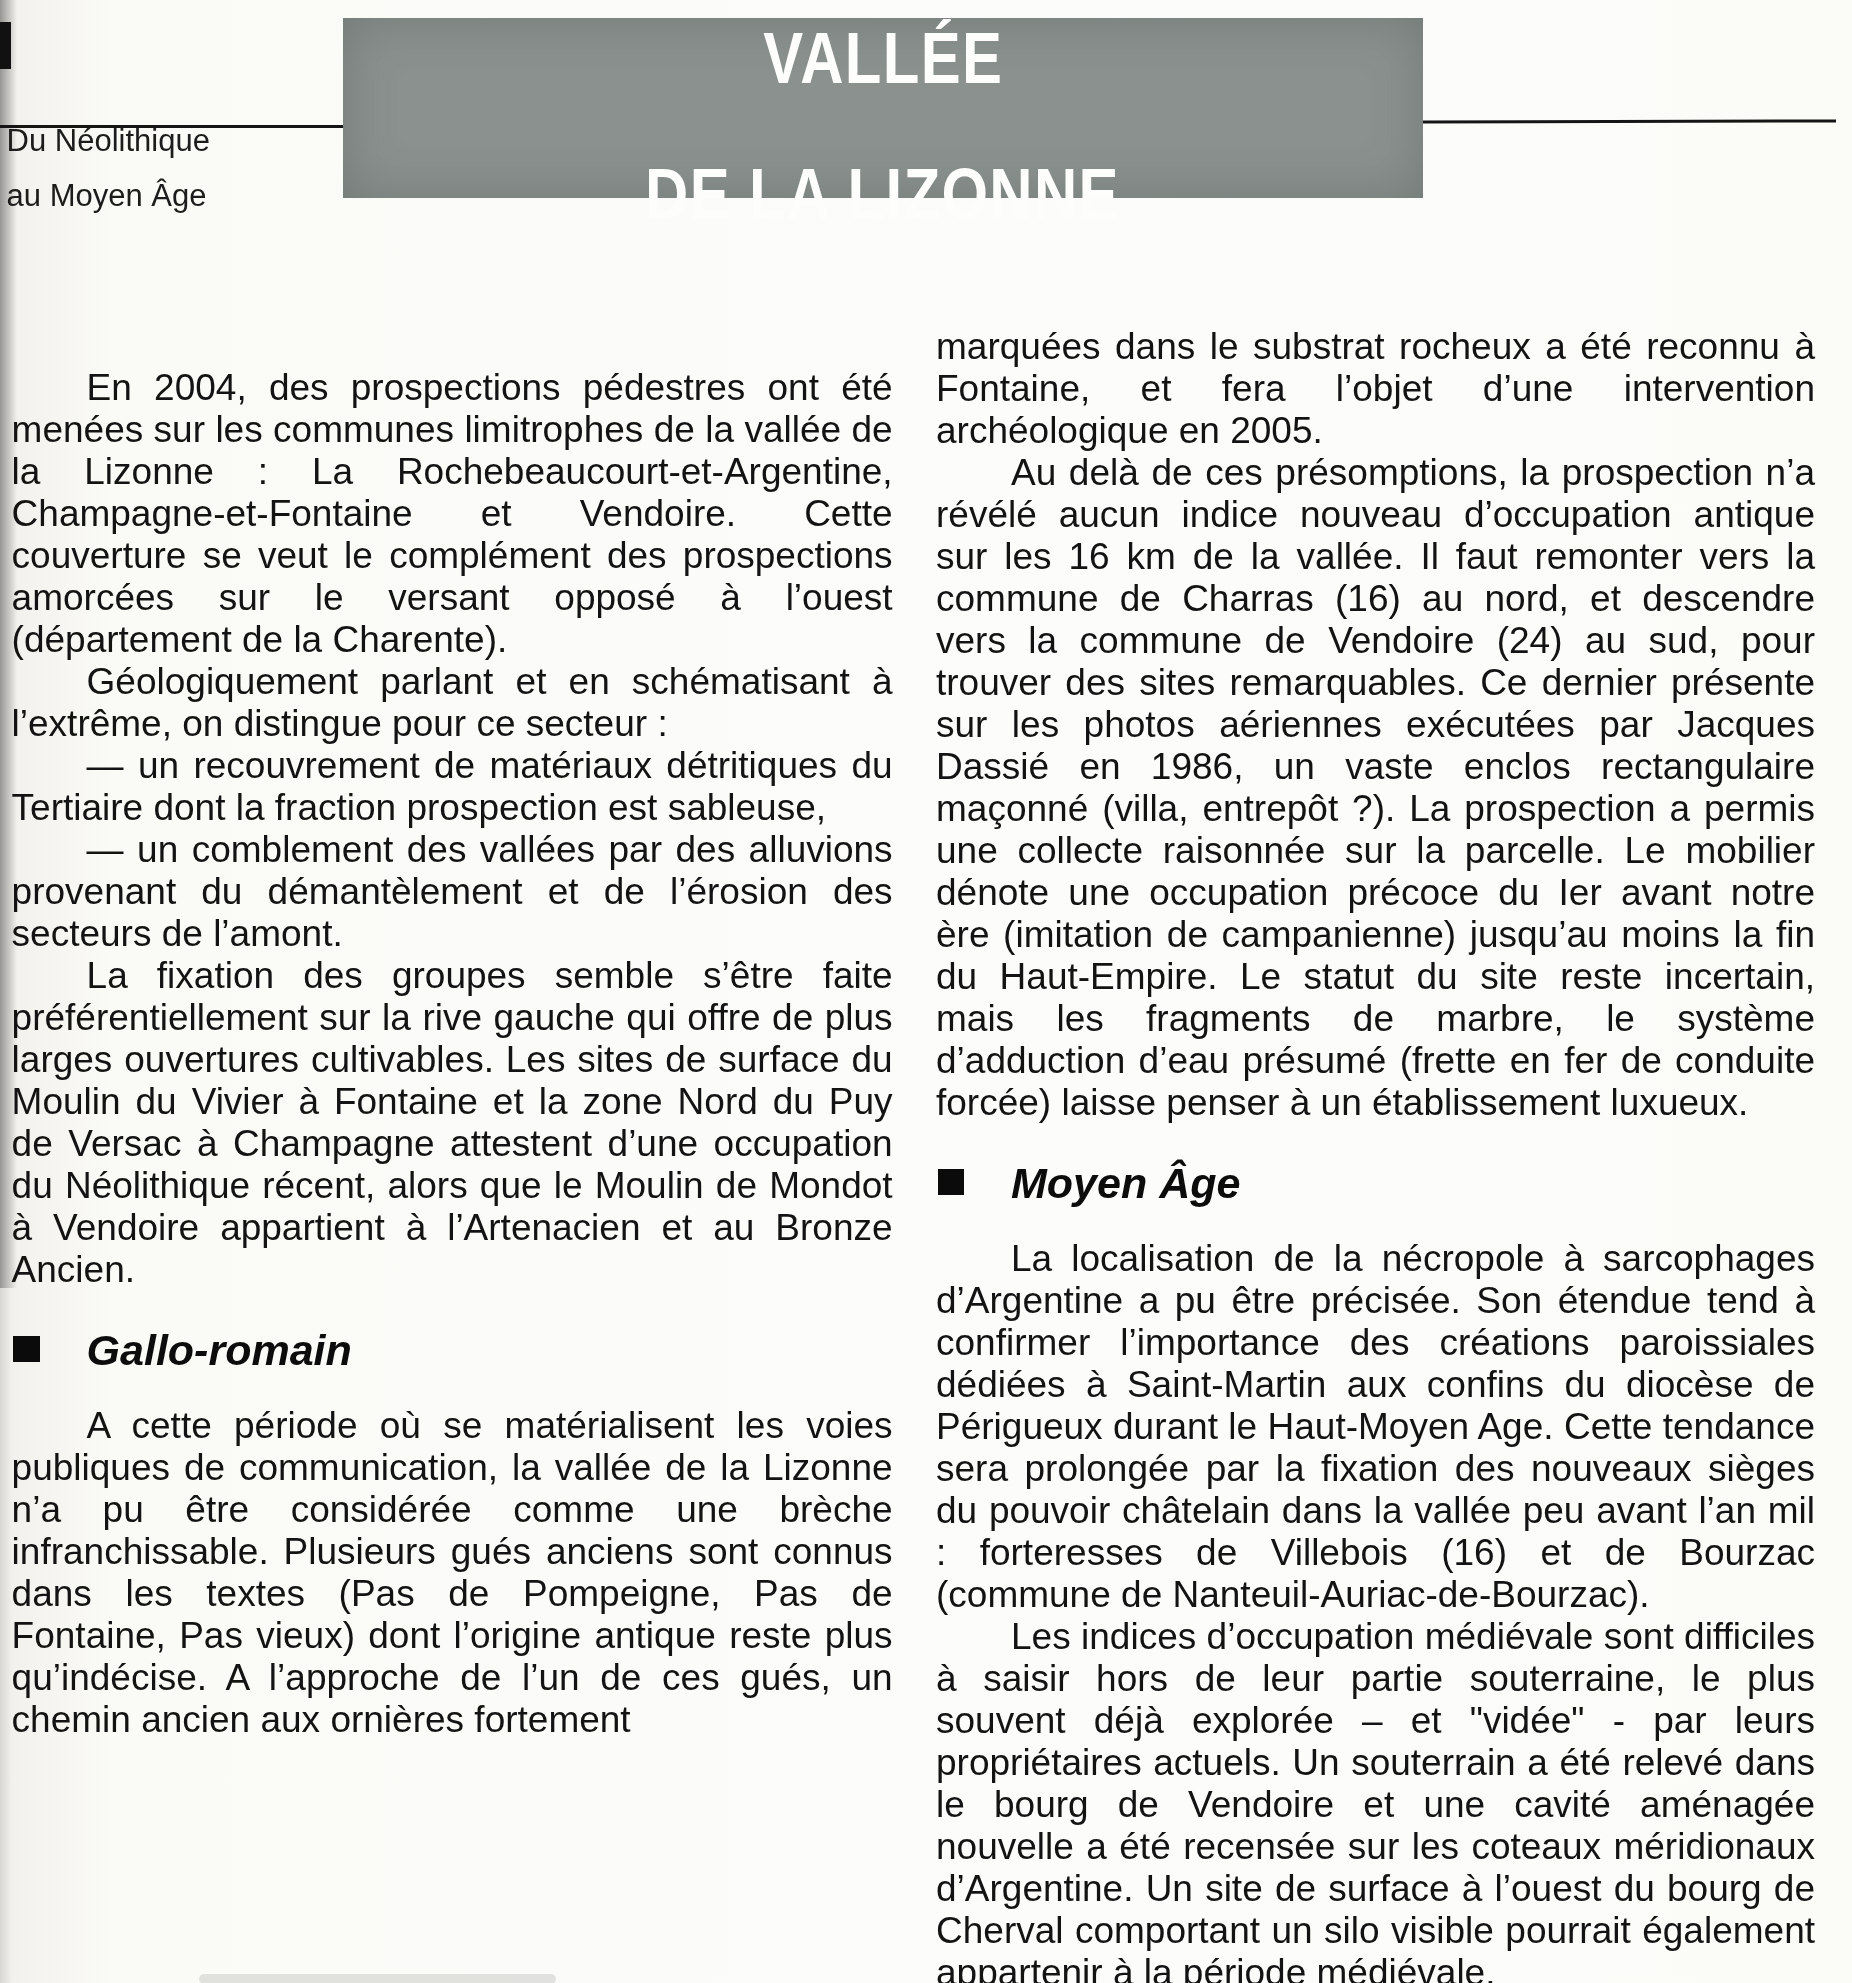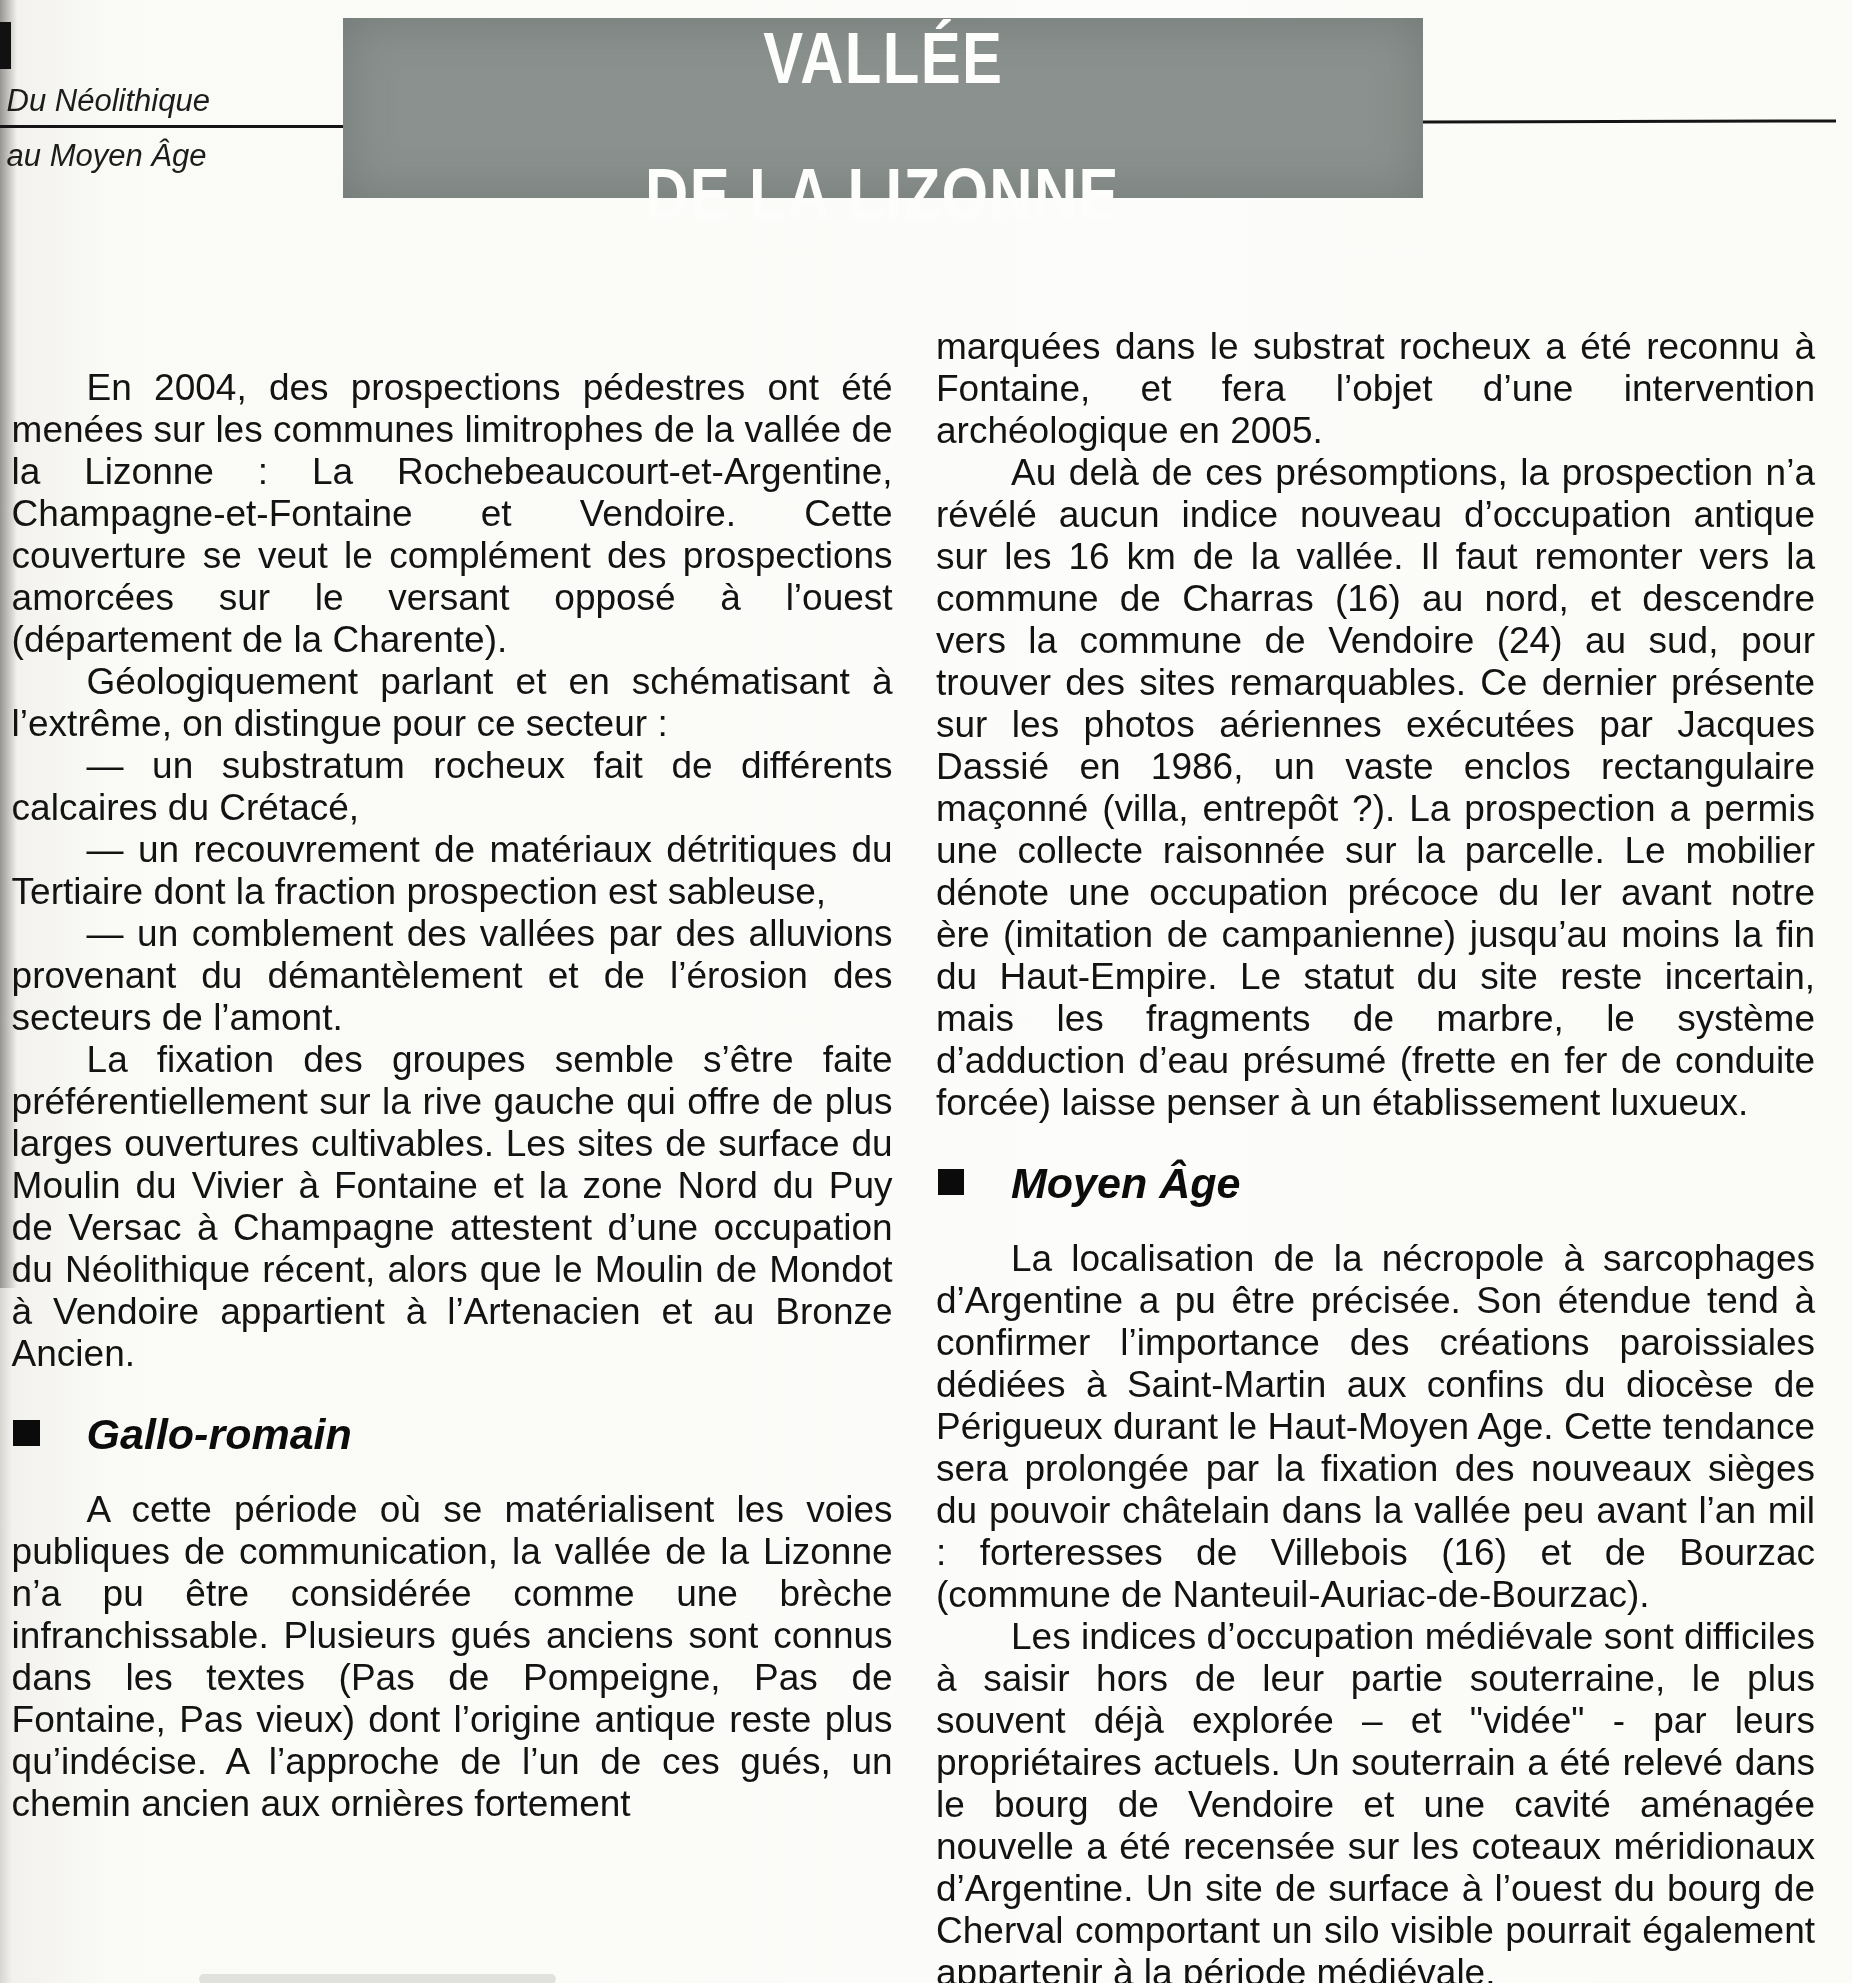--- a/index.html
+++ b/index.html
@@ -38,22 +38,23 @@
     color:#fdfdfb;font-weight:bold;font-size:73px;line-height:76px;
     letter-spacing:1.7px;white-space:nowrap;
   }
   .banner-line span{display:inline-block;transform:scaleX(.82);transform-origin:center;}
   .banner-t1{top:1.7px;}
   .banner-t2{top:138px;}
   .rule{position:absolute;height:2.5px;background:#151515;}
   .rule-left{left:0;top:125px;width:343px;}
   .rule-right{left:1423px;top:120px;width:413px;transform:rotate(-0.15deg);}
   .margin-note{
-    position:absolute;left:6.6px;font-style:italic;font-size:31px;color:#1c1c1c;
+    position:absolute;left:6.6px;font-size:31px;color:#1c1c1c;
     white-space:nowrap;
+    margin-top:40px;
   }
   .margin-note-1{top:83px;}
   .margin-note-2{top:138px;}
   
   .col{position:absolute;}
   .col-left{left:11.6px;top:367px;width:881px;}
   .col-right{left:936px;top:326px;width:879px;}
   p.body{
     margin:0;font-size:37px;line-height:42px;text-align:justify;
     color:#131313;
@@ -91,21 +92,20 @@
       <span>VALLÉE</span>
     </div>
     <div class="banner-line banner-t2">
       <span>DE LA LIZONNE</span>
     </div>
   </div>
 
   <div class="col col-left">
     <p class="body indent">En 2004, des prospections pédestres ont été menées sur les communes limitrophes de la vallée de la Lizonne : La Rochebeaucourt-et-Argentine, Champagne-et-Fontaine et Vendoire. Cette couverture se veut le complément des prospections amorcées sur le versant opposé à l’ouest (département de la Charente).</p>
     <p class="body indent">Géologiquement parlant et en schématisant à l’extrême, on distingue pour ce secteur :</p>
-    <p class="body indent">— un substratum rocheux fait de différents calcaires du Crétacé,</p>
     <p class="body indent">— un recouvrement de matériaux détritiques du Tertiaire dont la fraction prospection est sableuse,</p>
     <p class="body indent">— un comblement des vallées par des alluvions provenant du démantèlement et de l’érosion des secteurs de l’amont.</p>
 
 
     <p class="body indent">La fixation des groupes semble s’être faite préférentiellement sur la rive gauche qui offre de plus larges ouvertures cultivables. Les sites de surface du Moulin du Vivier à Fontaine et la zone Nord du Puy de Versac à Champagne attestent d’une occupation du Néolithique récent, alors que le Moulin de Mondot à Vendoire appartient à l’Artenacien et au Bronze Ancien.</p>
 
     <div class="heading">
       <span class="bullet"></span>
       <span>Gallo-romain</span>
     </div>

